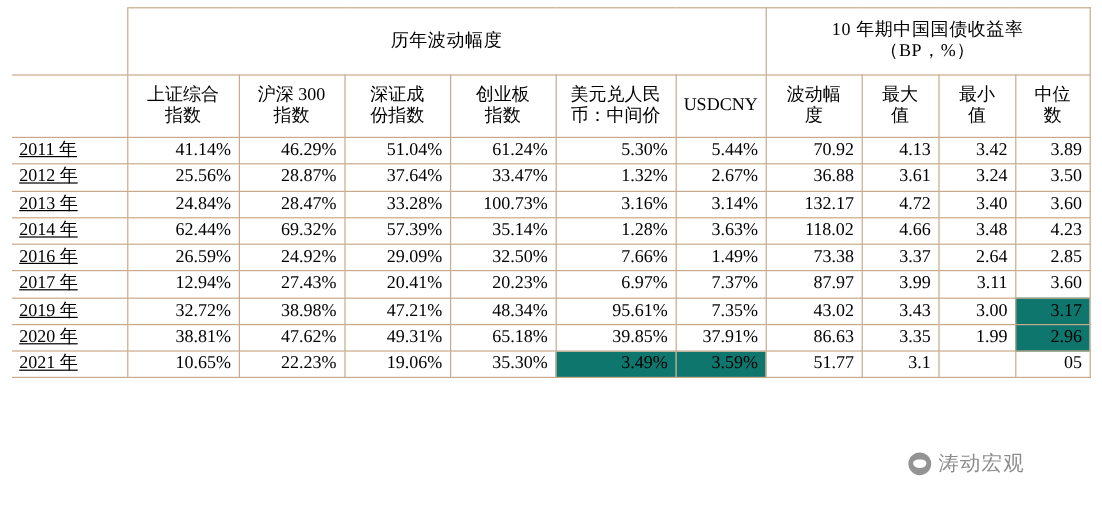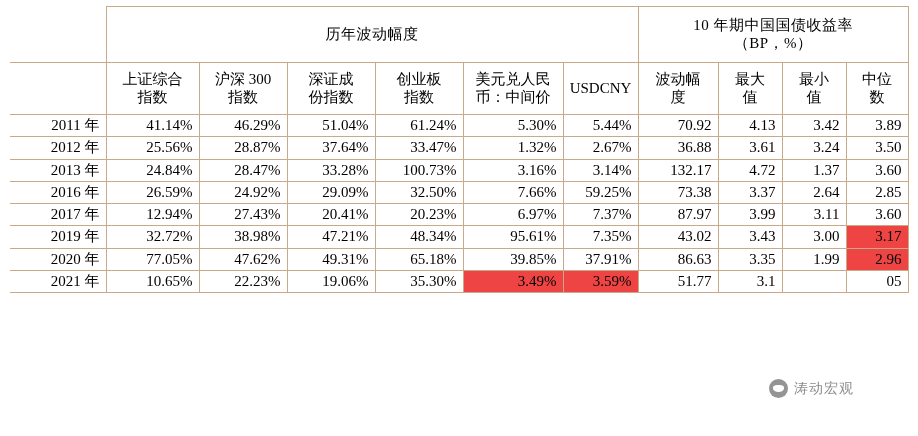--- a/index.html
+++ b/index.html
@@ -54,34 +54,34 @@
   }
   .col-head {
     text-align: center;
     font-weight: bold;
     font-size: 15px;
     height: 52px;
     vertical-align: middle;
     line-height: 1.25;
   }
   .yr {
-    text-align: right;
     border-left: none !important;
     padding-right: 8px;
     font-size: 15px;
     white-space: nowrap;
+    text-decoration: underline;
   }
   td.num {
     text-align: right;
     padding-right: 8px;
     font-size: 15px;
     white-space: nowrap;
   }
   .hl {
-    background: #ef4444;
+    background: #0f766e;
     font-weight: bold;
   }
   .source {
     margin-top: 12px;
     padding-left: 96px;
     font-size: 16px;
     color: #000;
   }
   
   .watermark {
@@ -106,21 +106,21 @@
     content: "";
     position: absolute;
     left: 4px;
     top: 6px;
     width: 11px;
     height: 7px;
     border-radius: 40% 40% 50% 50%;
     background: #fff;
   }
   .wm-text {
-    font-size: 14px;
+    font-size: 17px;
     color: #5f5f5f;
     font-family: "Liberation Serif", serif;
     letter-spacing: 1px;
   }
 </style>
 </head>
 <body>
 
 <div class="page">
   <table class="main">
@@ -219,31 +219,44 @@
         <tr>
           <td class="yr">2013 年</td>
           <td class="num">24.84%</td>
           <td class="num">28.47%</td>
           <td class="num">33.28%</td>
           <td class="num">100.73%</td>
           <td class="num">3.16%</td>
           <td class="num">3.14%</td>
           <td class="num">132.17</td>
           <td class="num">4.72</td>
-          <td class="num">1.37</td>
+          <td class="num">3.40</td>
           <td class="num">3.60</td>
+        </tr>
+        <tr>
+          <td class="yr">2014 年</td>
+          <td class="num">62.44%</td>
+          <td class="num">69.32%</td>
+          <td class="num">57.39%</td>
+          <td class="num">35.14%</td>
+          <td class="num">1.28%</td>
+          <td class="num">3.63%</td>
+          <td class="num">118.02</td>
+          <td class="num">4.66</td>
+          <td class="num">3.48</td>
+          <td class="num">4.23</td>
         </tr>
         <tr>
           <td class="yr">2016 年</td>
           <td class="num">26.59%</td>
           <td class="num">24.92%</td>
           <td class="num">29.09%</td>
           <td class="num">32.50%</td>
           <td class="num">7.66%</td>
-          <td class="num">59.25%</td>
+          <td class="num">1.49%</td>
           <td class="num">73.38</td>
           <td class="num">3.37</td>
           <td class="num">2.64</td>
           <td class="num">2.85</td>
         </tr>
         <tr>
           <td class="yr">2017 年</td>
           <td class="num">12.94%</td>
           <td class="num">27.43%</td>
           <td class="num">20.41%</td>
@@ -263,21 +276,21 @@
           <td class="num">48.34%</td>
           <td class="num">95.61%</td>
           <td class="num">7.35%</td>
           <td class="num">43.02</td>
           <td class="num">3.43</td>
           <td class="num">3.00</td>
           <td class="num hl">3.17</td>
         </tr>
         <tr>
           <td class="yr">2020 年</td>
-          <td class="num">77.05%</td>
+          <td class="num">38.81%</td>
           <td class="num">47.62%</td>
           <td class="num">49.31%</td>
           <td class="num">65.18%</td>
           <td class="num">39.85%</td>
           <td class="num">37.91%</td>
           <td class="num">86.63</td>
           <td class="num">3.35</td>
           <td class="num">1.99</td>
           <td class="num hl">2.96</td>
         </tr>

